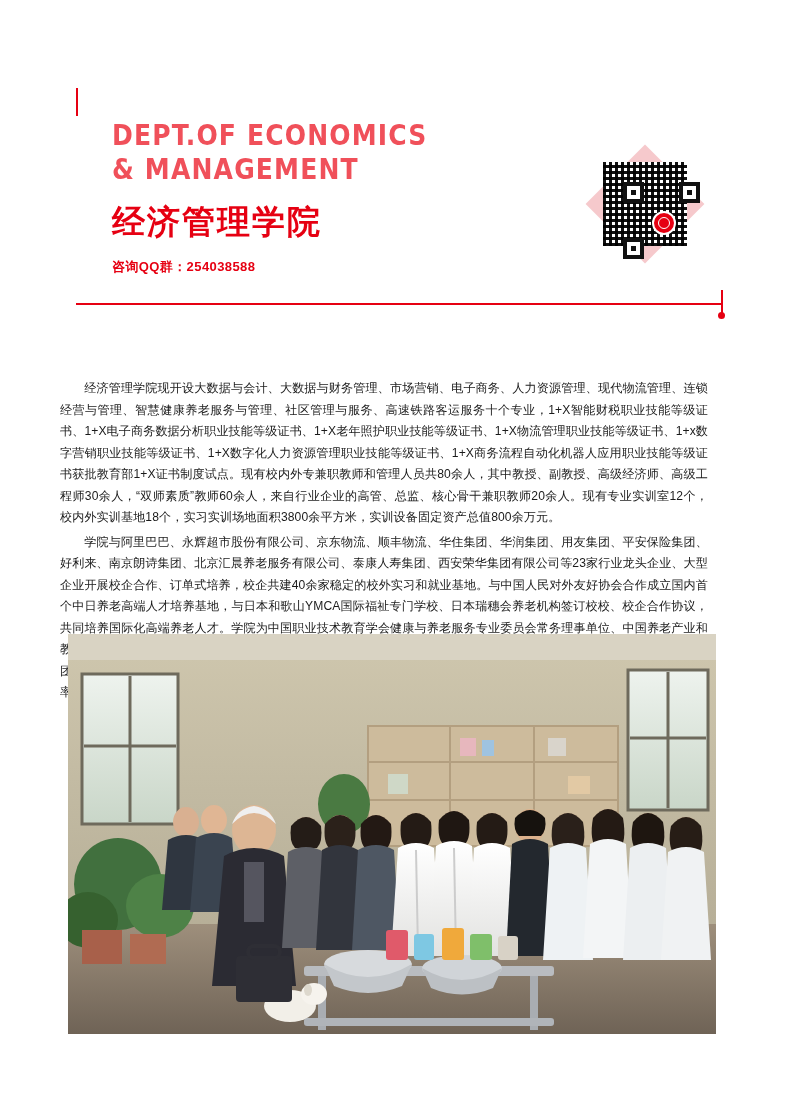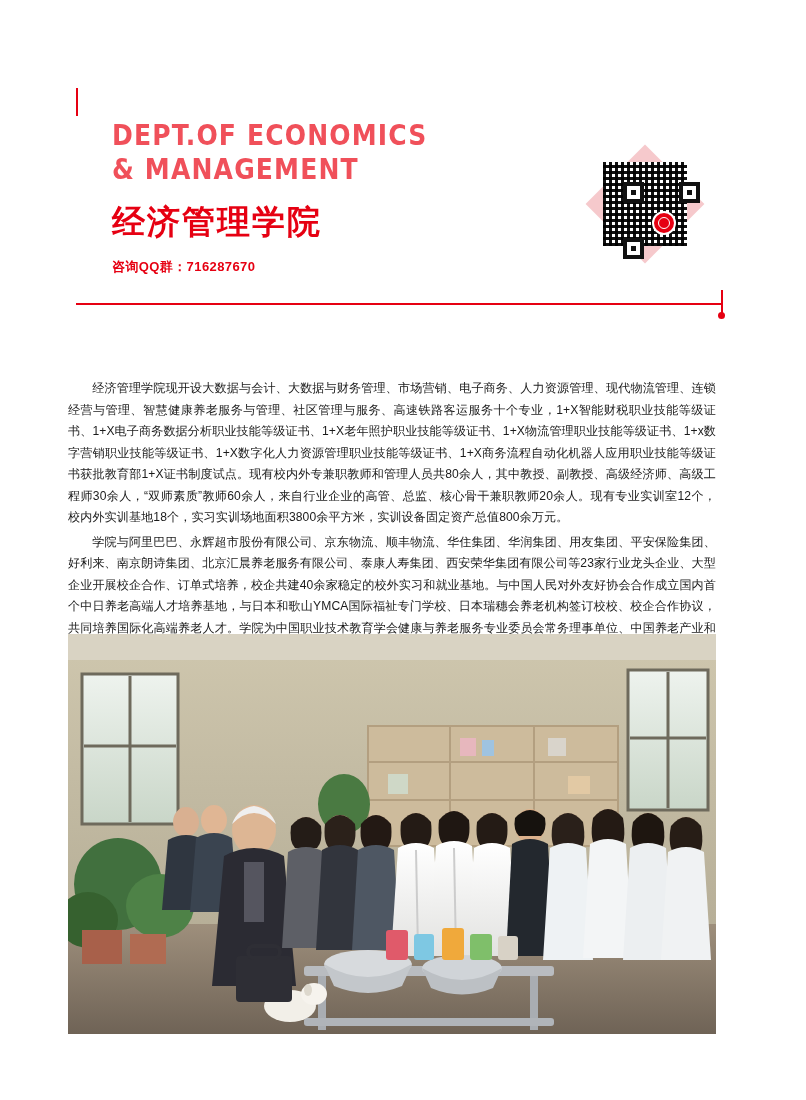--- a/index.html
+++ b/index.html
@@ -174,21 +174,21 @@
     width: 12px;
     height: 12px;
     border-radius: 50%;
     border: 1.5px solid #fff;
     box-sizing: border-box;
   }
 
   
   .body-text {
     position: absolute;
-    left: 68px;
+    left: 60px;
     top: 378px;
     width: 648px;
     color: #1a1a1a;
     font-size: 12.1px;
     line-height: 21.5px;
     text-align: justify;
     letter-spacing: 0.1px;
   }
   .body-text p {
     margin: 0 0 3px 0;
@@ -228,21 +228,21 @@
     <div class="tick-right"></div>
     <div class="dot-right"></div>
 
     <div class="title-en">
       <div>DEPT.OF ECONOMICS</div>
       <div>&amp; MANAGEMENT</div>
     </div>
 
     <div class="title-cn">经济管理学院</div>
 
-    <div class="qq-line">咨询QQ群：716287670</div>
+    <div class="qq-line">咨询QQ群：254038588</div>
 
     <div class="qr-wrap">
       <div class="qr-diamond"></div>
       <div class="qr-code">
         <div class="qr-finder qr-f1"></div>
         <div class="qr-finder qr-f2"></div>
         <div class="qr-finder qr-f3"></div>
         <div class="qr-center"></div>
       </div>
     </div>

